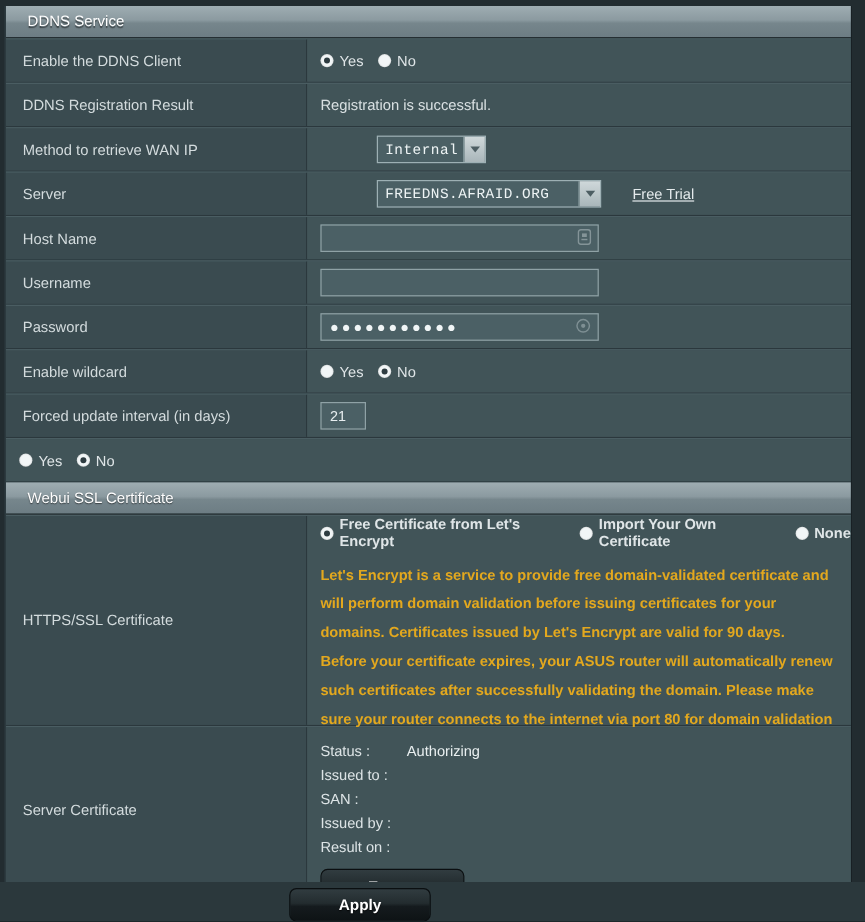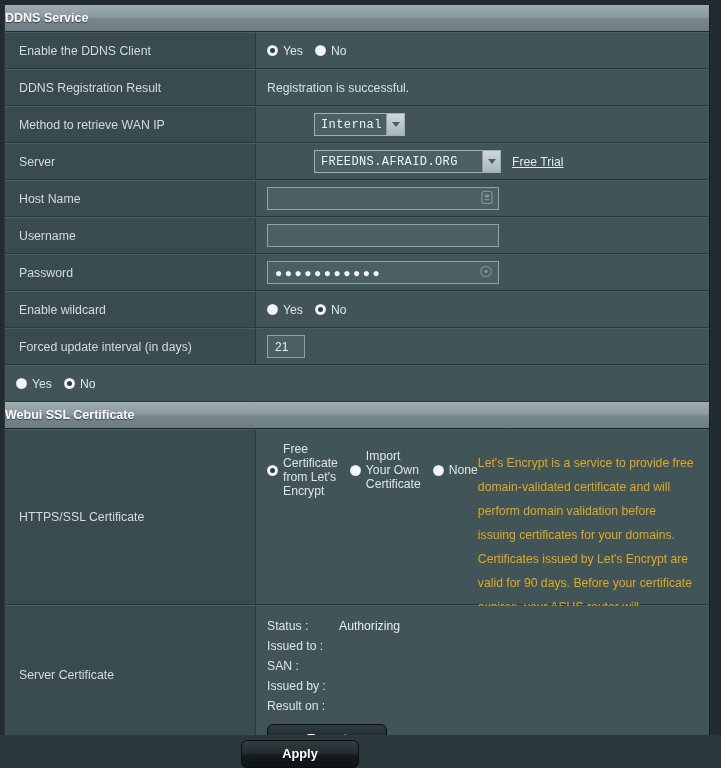--- a/index.html
+++ b/index.html
@@ -32,21 +32,22 @@
     box-sizing: border-box;
   }
 
   
   .sec-head {
     height: 27px;
     line-height: 27px;
     background: linear-gradient(to bottom, #9fadb2 0%, #8b9aa0 45%, #76868c 55%, #6d7d84 100%);
     color: #ffffff;
     font-size: 12.5px;
-    font-weight: bold;
+    font-weight: normal;
+    padding-left: 18px;
     text-shadow: 0 1px 1px rgba(0,0,0,.55);
     border-bottom: 1px solid #1d262a;
     box-sizing: border-box;
   }
 
   
   .row {
     display: flex;
     border-bottom: 1px solid #2b383d;
     border-top: 1px solid #4a5d62;
@@ -163,21 +164,21 @@
   .select .arrow::after {
     content: "";
     border-left: 4px solid transparent;
     border-right: 4px solid transparent;
     border-top: 5px solid #4d5e63;
   }
   .select.method { width: 91px; }
   .select.server { width: 187px; }
 
   .free-trial {
-    margin-left: 11px;
+    margin-left: 26px;
     font-size: 12.2px;
     color: #e4eaec;
     text-decoration: underline;
     cursor: pointer;
   }
 
   
   .ssl-desc {
     color: #e3a81e;
     font-size: 12.2px;
@@ -370,21 +371,21 @@
             <span class="radio-label">No</span>
           </span>
         </div>
       </div>
     </div>
 
     <div class="sec-head">Webui SSL Certificate</div>
 
     <div class="row tall" style="height:176px">
       <div class="cell-label">HTTPS/SSL Certificate</div>
-      <div class="cell-value" style="flex-direction:row; align-items:flex-start; justify-content:flex-start; padding-top:12px;">
+      <div class="cell-value" style="flex-direction:column; align-items:flex-start; justify-content:flex-start; font-weight:bold;">
         <div class="radio-group">
           <span class="radio-item">
             <span class="radio-dot on"></span>
             <span class="radio-label">Free Certificate from Let's Encrypt</span>
           </span>
           <span class="radio-item">
             <span class="radio-dot"></span>
             <span class="radio-label">Import Your Own Certificate</span>
           </span>
           <span class="radio-item">

